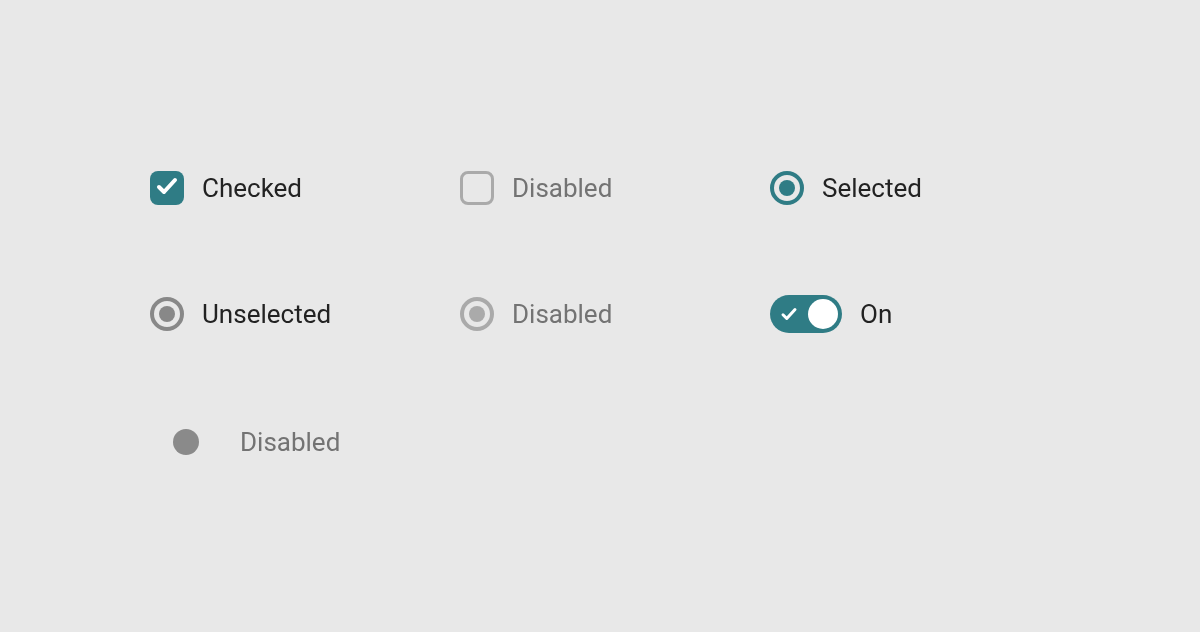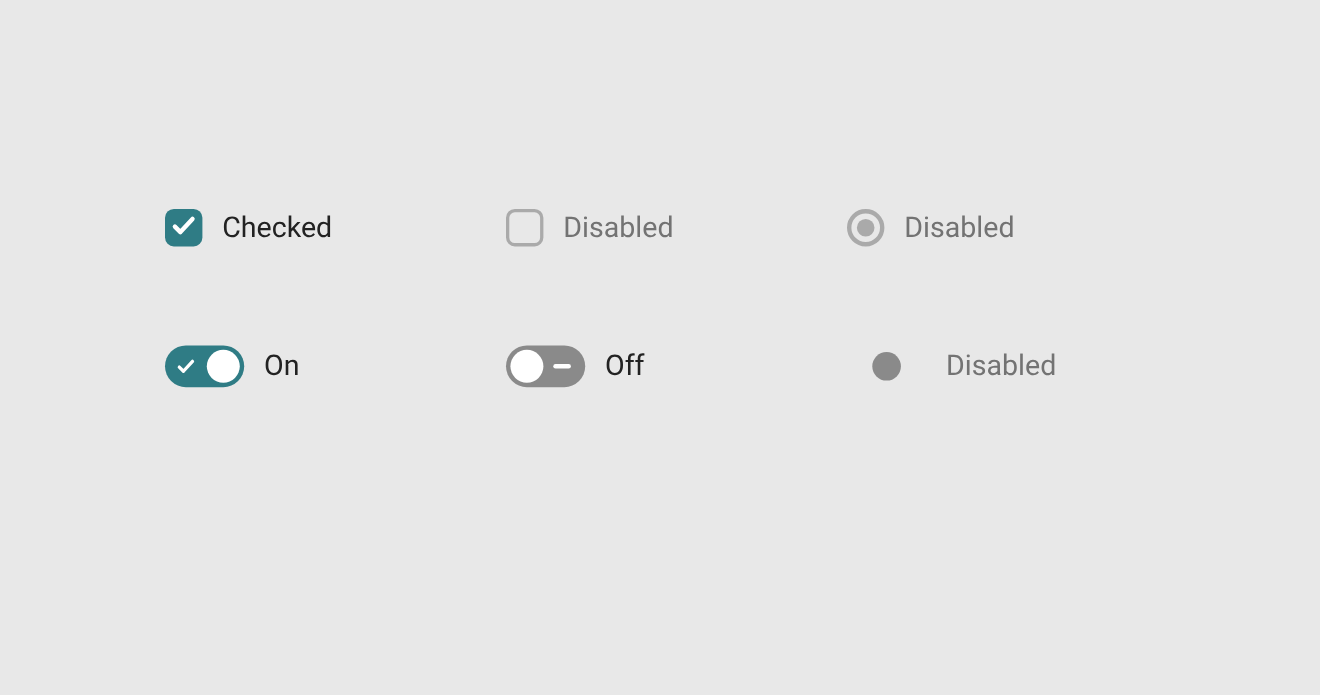--- a/index.html
+++ b/index.html
@@ -173,46 +173,47 @@
     </div>
     <span class="label">Checked</span>
   </div>
 
 
   <div class="item">
     <div class="checkbox cb-disabled"></div>
     <span class="label disabled">Disabled</span>
   </div>
 
-
+  <div class="item">
+    <div class="radio selected"></div>
+    <span class="label">Selected</span>
+  </div>
+
+  <div class="item">
+    <div class="radio unselected"></div>
+    <span class="label">Unselected</span>
+  </div>
 
   <div class="item">
     <div class="radio r-disabled"></div>
     <span class="label disabled">Disabled</span>
   </div>
 
   <div class="item">
     <div class="switch on">
       <span class="check-mark">
         <svg viewBox="0 0 24 24" fill="none" stroke="#fff" stroke-width="4" stroke-linecap="round" stroke-linejoin="round">
             <polyline points="4 13 9 18 20 6"></polyline>
           </svg>
       </span>
       <div class="thumb"></div>
     </div>
     <span class="label">On</span>
   </div>
 
-  <div class="item">
-    <div class="switch off">
-      <div class="thumb"></div>
-      <span class="dash"></span>
-    </div>
-    <span class="label">Off</span>
-  </div>
 
   <div class="item">
     <div class="switch-disabled">
       <div class="dot"></div>
     </div>
     <span class="label disabled">Disabled</span>
   </div>
 
 </div>
 

